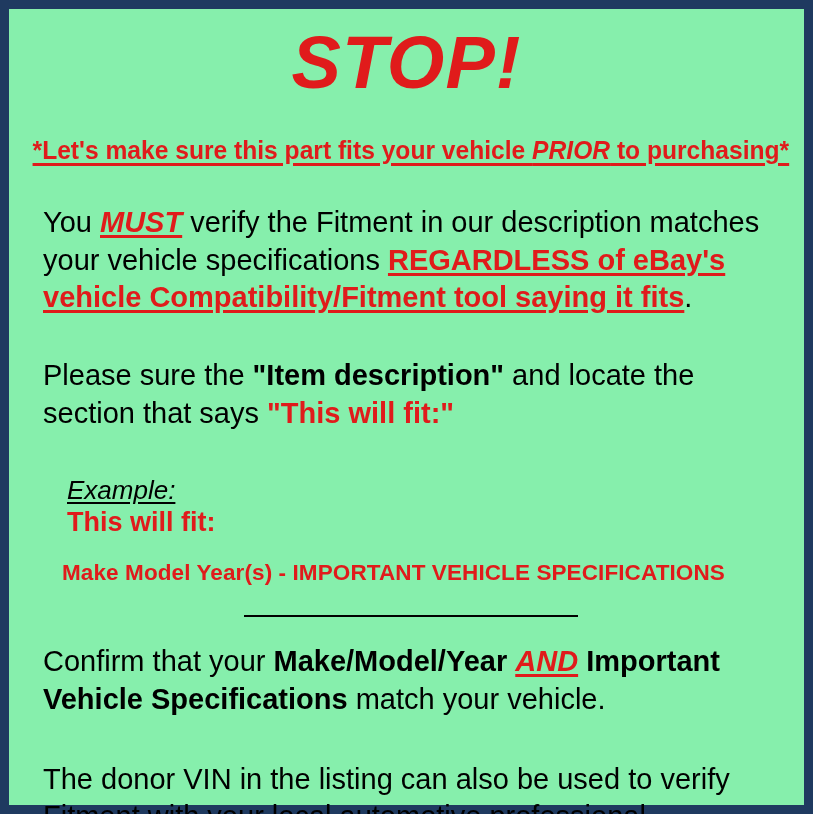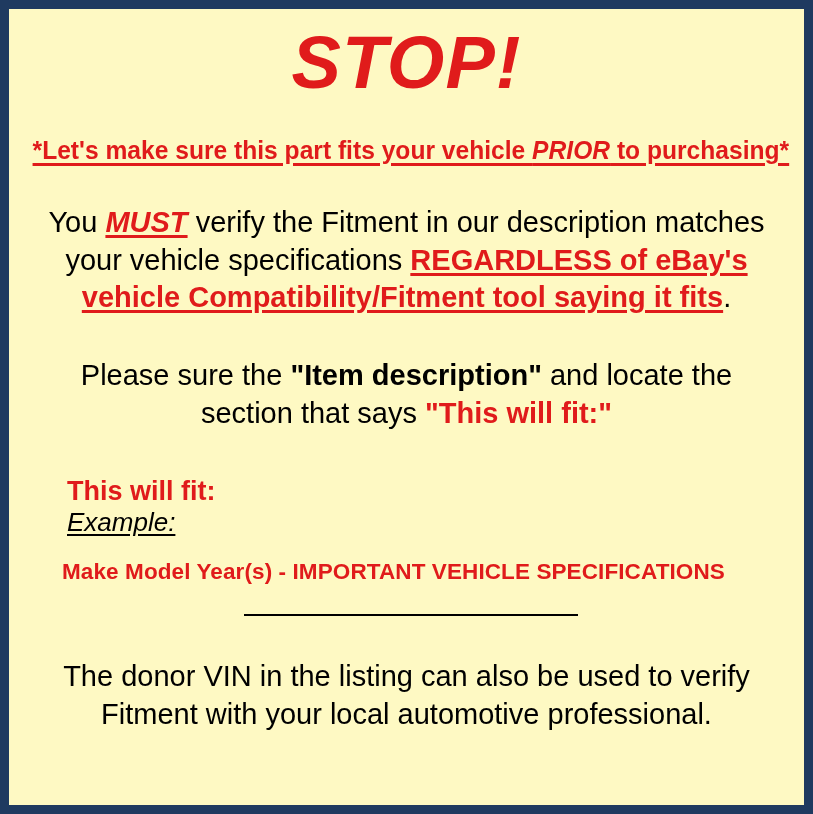--- a/index.html
+++ b/index.html
@@ -12,21 +12,21 @@
     height: 814px;
     overflow: hidden;
     font-family: "Liberation Sans", "DejaVu Sans", sans-serif;
   }
 
   #notice-card {
     box-sizing: border-box;
     width: 813px;
     height: 814px;
     border: 9px solid #1f3a60;
-    background: #fef9c3;
+    background: #86efac;
     position: relative;
   }
 
   #notice-inner {
     box-sizing: border-box;
     width: 100%;
     height: 100%;
     padding: 0 10px;
     position: relative;
   }
@@ -78,21 +78,21 @@
     white-space: nowrap;
   }
   #subtitle-line .ul-all {
     text-decoration: underline;
     text-underline-offset: 4px;
     text-decoration-thickness: 3px;
   }
 
   
   .para {
-    text-align: center;
+    text-align: left;
     color: #000000;
     font-size: 29px;
     line-height: 1.3;
     padding: 0 24px;
   }
   #para-must   { margin-top: 40px; }
   #para-view   { margin-top: 40px; }
 
   
   #example-block {
@@ -152,26 +152,27 @@
 
     <div id="subtitle-line">
       <span class="ul-all"><span>*Let's make sure this part fits your vehicle </span><span class="i">PRIOR</span><span> to purchasing*</span></span>
     </div>
 
     <div class="para" id="para-must"><span>You </span><span class="red-b-i-u">MUST</span><span> verify the Fitment in our description matches your vehicle specifications </span><span class="red-b-u">REGARDLESS of eBay's vehicle Compatibility/Fitment tool saying it fits</span><span>.</span></div>
 
     <div class="para" id="para-view"><span>Please sure the </span><span class="b black">"Item description"</span><span> and locate the section that says </span><span class="b red">"This will fit:"</span></div>
 
     <div id="example-block">
+      <div id="example-label">Example:</div>
       <div id="example-fit-heading">This will fit:</div>
-      <div id="example-label">Example:</div>
       <div id="example-spec-line">Make Model Year(s) - IMPORTANT VEHICLE SPECIFICATIONS</div>
     </div>
 
     <div id="divider-wrap">
       <div id="divider-rule"></div>
     </div>
 
+    <div class="para" id="para-confirm"><span>Confirm that your </span><span class="b black">Make/Model/Year</span><span> </span><span class="red-b-i-u">AND</span><span> </span><span class="b black">Important Vehicle Specifications</span><span> match your vehicle.</span></div>
 
     <div class="para" id="para-vin">The donor VIN in the listing can also be used to verify Fitment with your local automotive professional.</div>
 
   </div>
 </div>
 
 </body></html>

